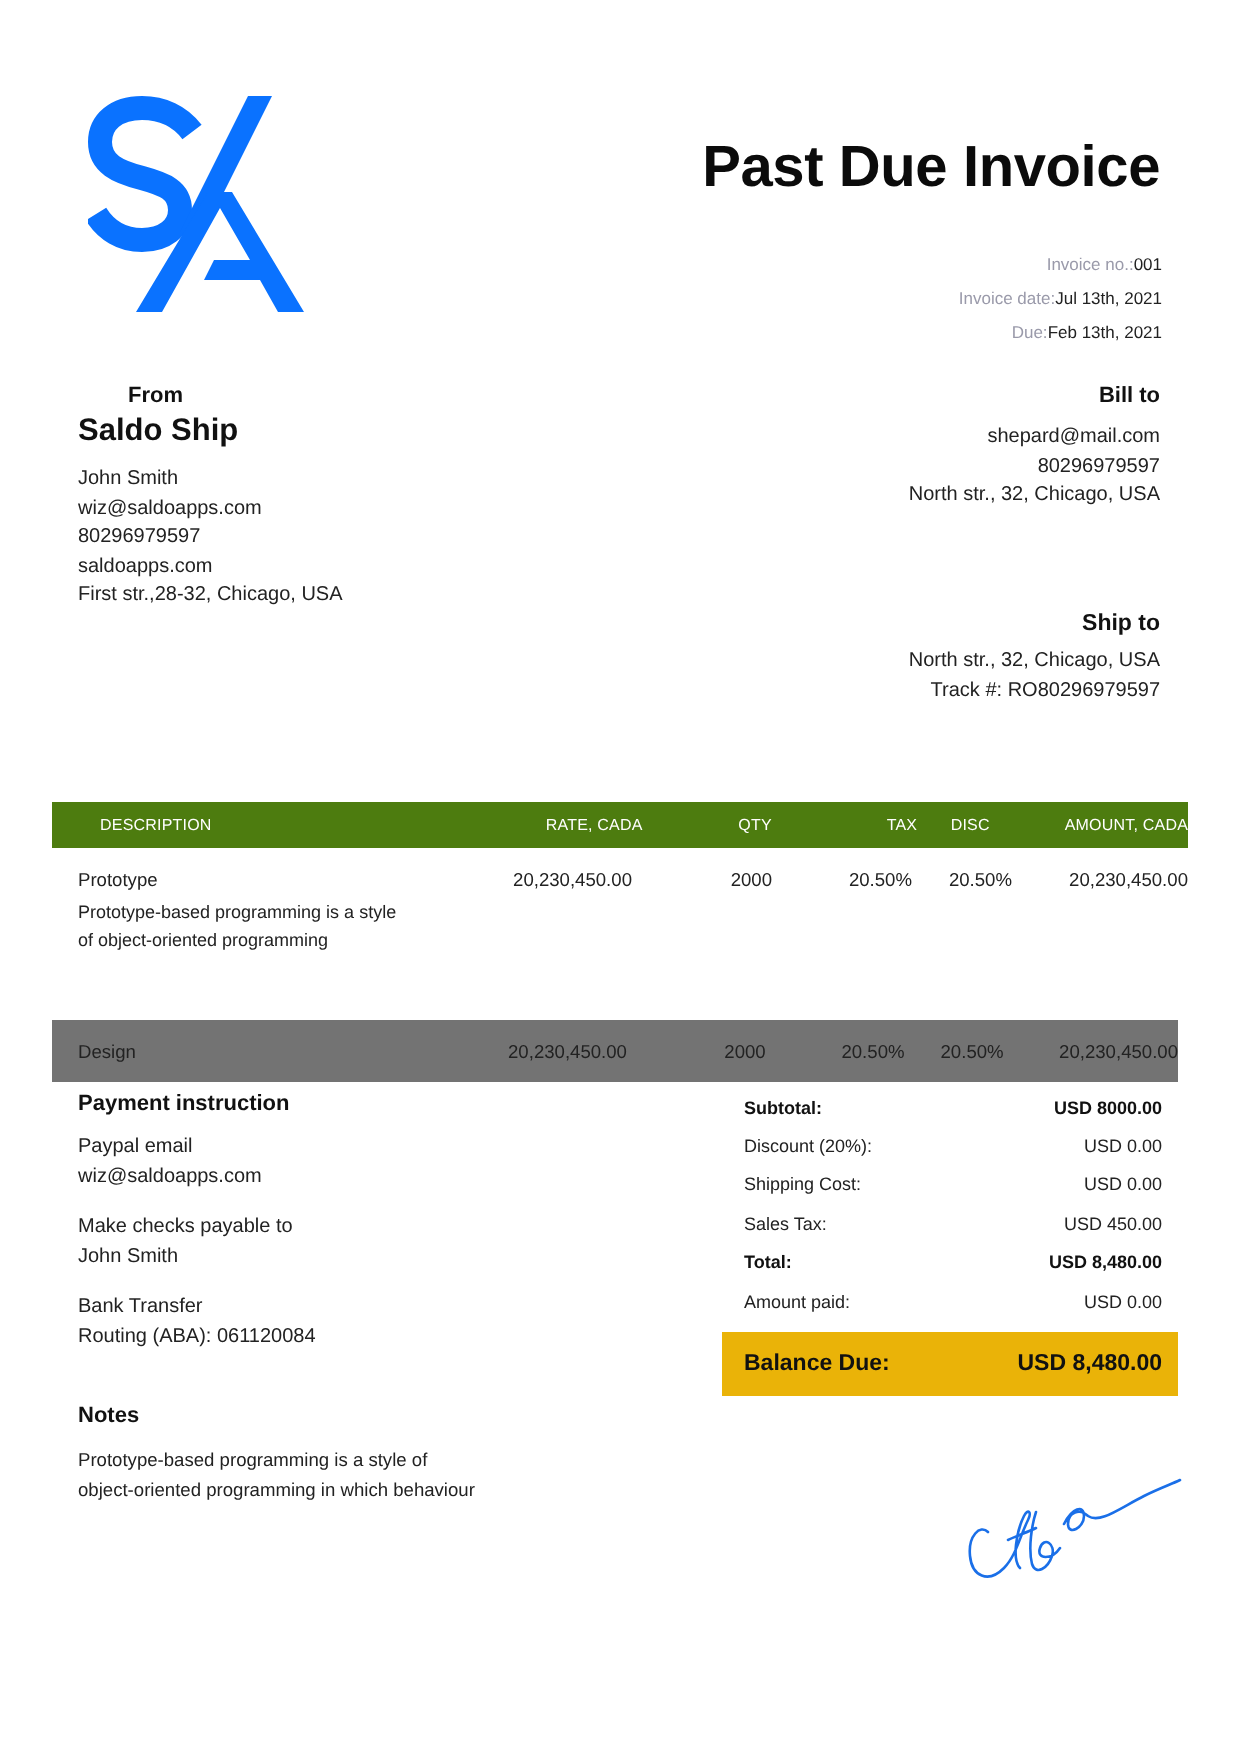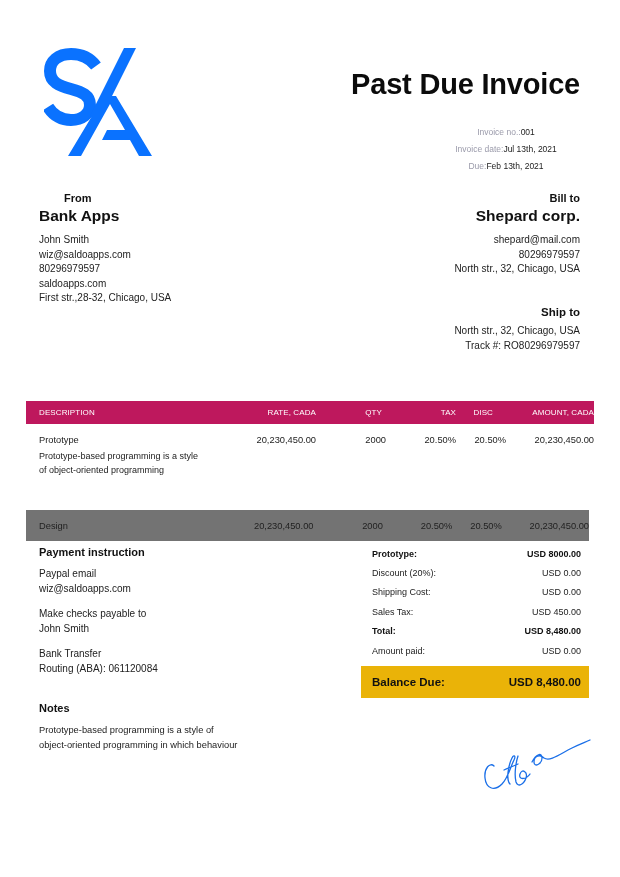--- a/index.html
+++ b/index.html
@@ -5,35 +5,35 @@
   * { box-sizing: border-box; margin: 0; padding: 0; }
   html, body { width: 620px; height: 877px; background: #ffffff; }
   body { font-family: "Liberation Sans", "DejaVu Sans", sans-serif; color: #111; position: relative; overflow: hidden; }
   .abs { position: absolute; }
 
   .logo { left: 44px; top: 44px; width: 110px; height: 116px; }
 
   .title { right: 40px; top: 56px; font-size: 29px; font-weight: 700; letter-spacing: -0.2px; color: #0b0b0b; text-align: right; white-space: nowrap; margin-top: 12px; }
 
   .meta { left: 431px; top: 123px; width: 150px; font-size: 8.5px; }
-  .meta-row { display: flex; justify-content: center; height: 17px; align-items: center; }
+  .meta-row { display: flex; justify-content: flex-end; height: 17px; align-items: center; }
   .meta-label { color: #9a9aaa; }
   .meta-value { color: #222; }
 
   .from { left: 39px; top: 192px; width: 240px; }
   .section-label { font-size: 11px; font-weight: 700; color: #111; padding-left: 25px; }
   .party-name { font-size: 15.5px; font-weight: 700; margin-top: 3px; color: #111; }
   .addr { margin-top: 8px; font-size: 10px; line-height: 14.6px; color: #222; }
 
   .billto { right: 40px; top: 192px; width: 240px; text-align: right; }
   .shipto { right: 40px; top: 306px; width: 240px; text-align: right; }
   .shipto .addr { margin-top: 6px; }
 
   .table { left: 26px; top: 401px; width: 568px; font-size: 9.3px; }
-  .thead { height: 23px; background: #be185d; color: #ffffff; display: flex; align-items: center; font-size: 8px; letter-spacing: 0.1px; }
+  .thead { height: 23px; background: #4d7c0f; color: #ffffff; display: flex; align-items: center; font-size: 8px; letter-spacing: 0.1px; padding-left: 11px; }
   .trow { display: flex; align-items: flex-start; color: #222; }
   .trow.alt { background: #737373; }
   .c-desc { width: 200px; padding-left: 13px; }
   .c-rate { width: 90px; text-align: right; }
   .c-qty { width: 76px; text-align: right; padding-right: 6px; }
   .c-tax { width: 64px; text-align: right; }
   .c-disc { width: 50px; text-align: right; }
   .c-amt { width: 80px; text-align: right; margin-left: 0; }
   .thead .c-qty { padding-right: 10px; }
   .thead .c-disc { padding-right: 13px; }
@@ -82,33 +82,32 @@
     <span class="meta-value">Jul 13th, 2021</span>
   </div>
   <div class="meta-row">
     <span class="meta-label">Due:</span>
     <span class="meta-value">Feb 13th, 2021</span>
   </div>
 </div>
 
 <div class="abs from">
   <div class="section-label">From</div>
-  <div class="party-name">Bank Apps</div>
+  <div class="party-name">Saldo Ship</div>
   <div class="addr">
     <div>John Smith</div>
     <div>wiz@saldoapps.com</div>
     <div>80296979597</div>
     <div>saldoapps.com</div>
     <div>First str.,28-32, Chicago, USA</div>
   </div>
 </div>
 
 <div class="abs billto">
   <div class="section-label">Bill to</div>
-  <div class="party-name">Shepard corp.</div>
   <div class="addr">
     <div>shepard@mail.com</div>
     <div>80296979597</div>
     <div>North str., 32, Chicago, USA</div>
   </div>
 </div>
 
 <div class="abs shipto">
   <div class="section-label" style="font-size:11.5px">Ship to</div>
   <div class="addr">
@@ -171,21 +170,21 @@
 <div class="abs notes">
   <div class="pay-title">Notes</div>
   <div class="notes-text">
     <div>Prototype-based programming is a style of</div>
     <div>object-oriented programming in which behaviour</div>
   </div>
 </div>
 
 <div class="abs totals">
   <div class="tot-row bold">
-    <span>Prototype:</span>
+    <span>Subtotal:</span>
     <span>USD 8000.00</span>
   </div>
   <div class="tot-row">
     <span>Discount (20%):</span>
     <span>USD 0.00</span>
   </div>
   <div class="tot-row">
     <span>Shipping Cost:</span>
     <span>USD 0.00</span>
   </div>

